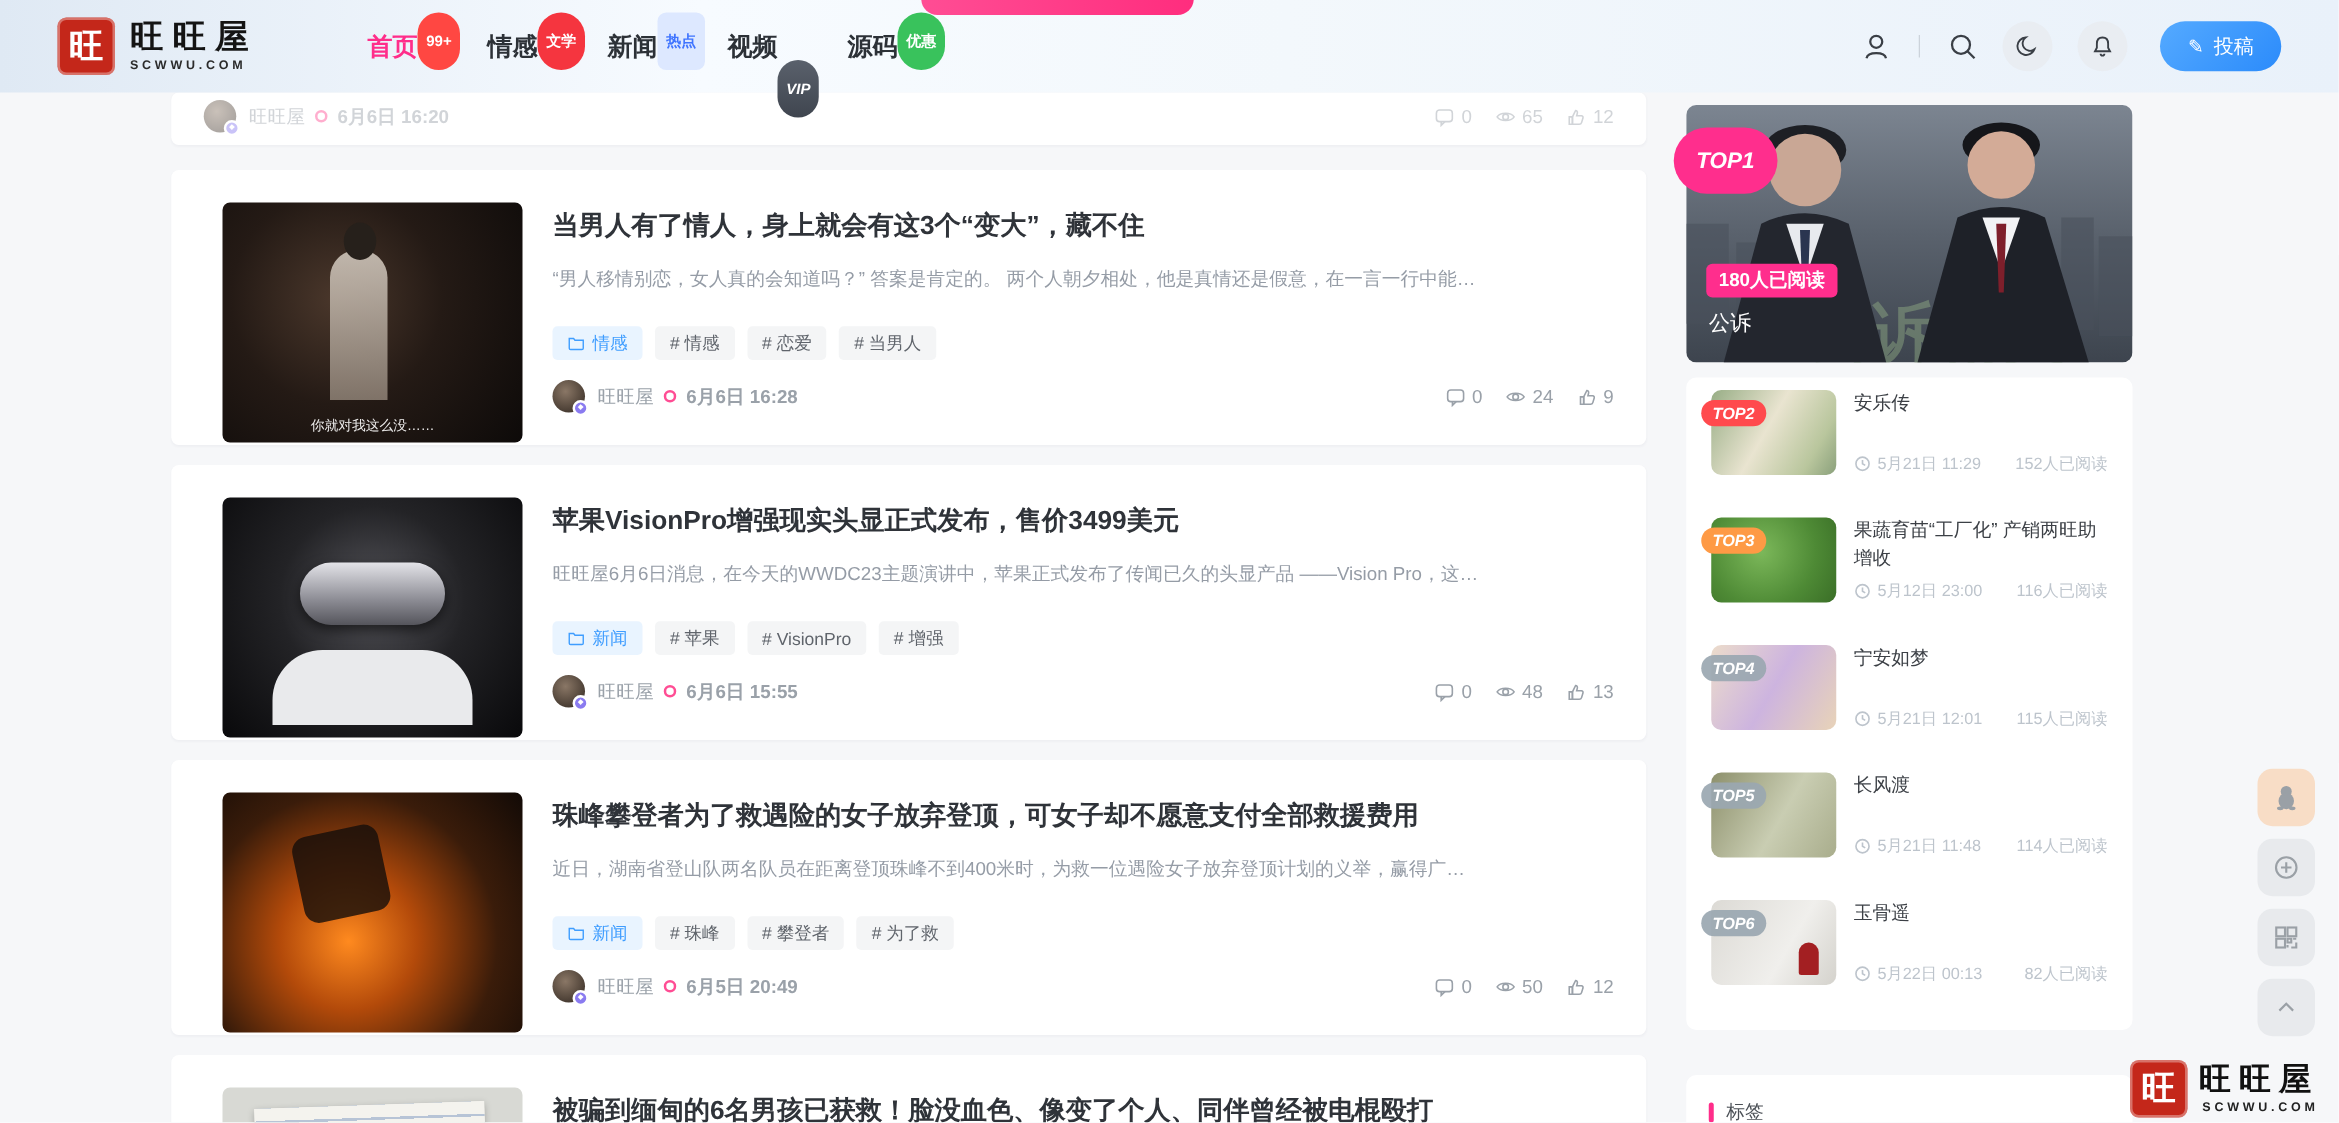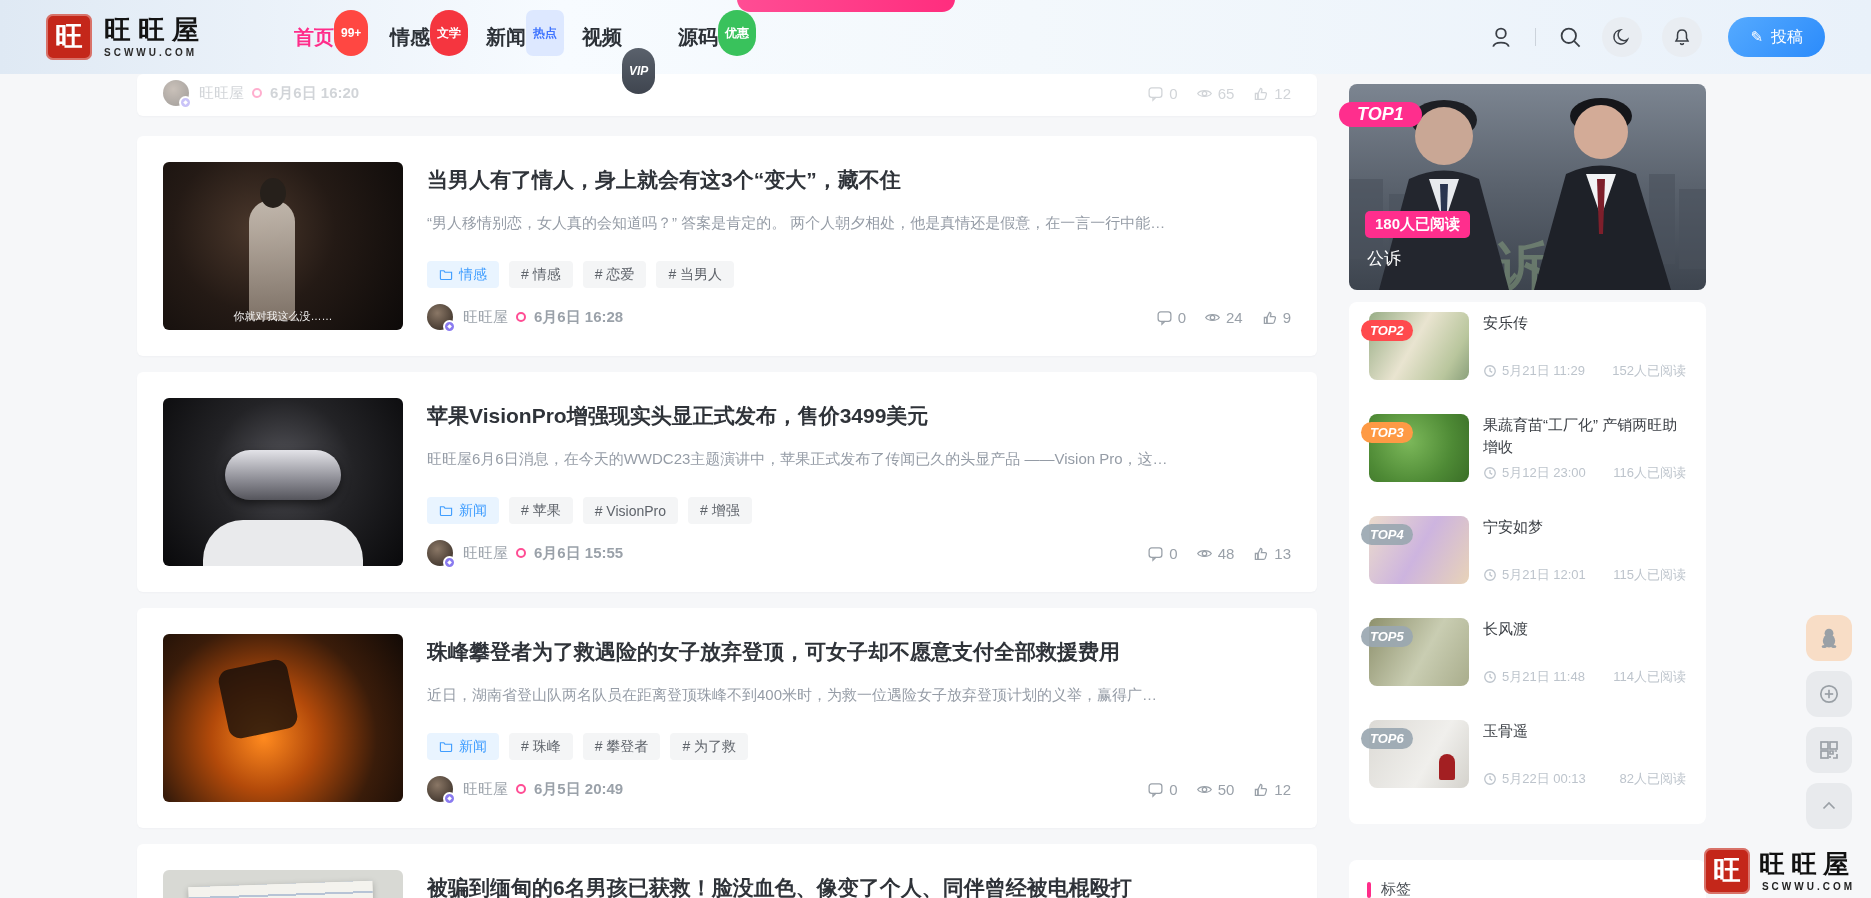--- a/index.html
+++ b/index.html
@@ -44,21 +44,21 @@
   
   .layout { position:absolute; top:74px; left:137px; display:flex; gap:32px; }
   .feed { width:1180px; }
 
   .card { background:#fff; border-radius:6px; box-shadow:0 1px 2px rgba(30,40,60,.03); }
   .card.full { padding:26px; margin-bottom:16px; display:flex; gap:24px; height:220px; }
   .card.partial-top { height:42px; padding:6px 26px 0; margin-bottom:20px; display:flex; align-items:flex-start; }
   .card.partial-top .meta-row { opacity:.45; width:100%; }
   .card.partial-bottom { height:220px; padding:26px; display:flex; gap:24px; }
 
-  .thumb { width:240px; height:168px; border-radius:6px; flex:none; position:relative; overflow:hidden; }
+  .thumb { width:240px; height:192px; border-radius:6px; flex:none; position:relative; overflow:hidden;margin-left:15px; }
   .thumb-1 { background:radial-gradient(circle at 38% 40%, #4a372b 0%, #241a15 45%, #0d0a09 100%); }
   .thumb-1 .figure { position:absolute; left:86px; top:38px; width:46px; height:120px; border-radius:22px 22px 0 0;
     background:linear-gradient(180deg,#d8cfc4,#8f8276); opacity:.85; }
   .thumb-1 .head { position:absolute; left:97px; top:16px; width:26px; height:30px; border-radius:50%; background:#26201b; }
   .thumb-caption { position:absolute; bottom:6px; width:100%; text-align:center; color:rgba(255,255,255,.92); font-size:11px; }
   .thumb-2 { background:radial-gradient(circle at 50% 42%, #56565c 0%, #232326 45%, #09090b 100%); }
   .thumb-2 .goggles { position:absolute; left:62px; top:52px; width:116px; height:50px; border-radius:28px;
     background:linear-gradient(180deg,#e3e3e8,#8c8c94 60%,#55555c); box-shadow:0 4px 10px rgba(0,0,0,.6); }
   .thumb-2 .shoulders { position:absolute; left:40px; top:122px; width:160px; height:60px; border-radius:40px 40px 0 0; background:#e9eaec; }
   .thumb-3 { background:radial-gradient(circle at 42% 62%, #ff8a1f 0%, #b34a0a 30%, #3a1c0a 65%, #120a06 100%); }
@@ -89,21 +89,21 @@
   .meta-date { font-size:15px; color:#9aa1a9;font-weight:bold; }
   .stats { margin-left:auto; display:flex; align-items:center; gap:18px; color:#9aa1a9; font-size:15px; }
   .stat { display:flex; align-items:center; gap:5px; }
   .stat svg { width:17px; height:17px; stroke:#9aa1a9; fill:none; stroke-width:1.5; }
 
   
   .sidebar { width:357px; padding-top:10px; }
   .top1-card { position:relative; width:357px; height:206px; border-radius:8px; cursor:pointer; }
   .top1-img { width:100%; height:100%; border-radius:8px; overflow:hidden; display:block; }
   .rank-badge { position:absolute; font-style:italic; font-weight:bold; color:#fff; border-radius:999px; }
-  .top1-badge { left:-10px; top:18px; font-size:18px; padding:2px 18px; background:#ff2e8d; z-index:3; }
+  .top1-badge { left:-10px; top:18px; font-size:18px; padding:16px 18px; background:#ff2e8d; z-index:3; }
   .top1-reads { position:absolute; left:16px; bottom:52px; background:#ff2e8d; color:#fff; font-size:15px;
     font-weight:bold; padding:4px 10px; border-radius:5px; }
   .top1-title { position:absolute; left:18px; bottom:20px; color:#fff; font-size:17px; }
 
   .rank-card { background:#fff; border-radius:8px; margin-top:12px; padding:10px 20px 2px; }
   .rank-item { display:flex; gap:14px; margin-bottom:34px; cursor:pointer;justify-content:center; }
   .rank-thumb { width:100px; height:68px; border-radius:8px; flex:none; position:relative; }
   .rank-thumb .rank-badge { left:-8px; top:8px; font-size:13px; padding:3px 9px; }
   .rb-2 { background:#ff4a4d; } .rb-3 { background:#fe9a45; }
   .rb-gray { background:rgba(154,167,177,.92);font-style:italic; }

